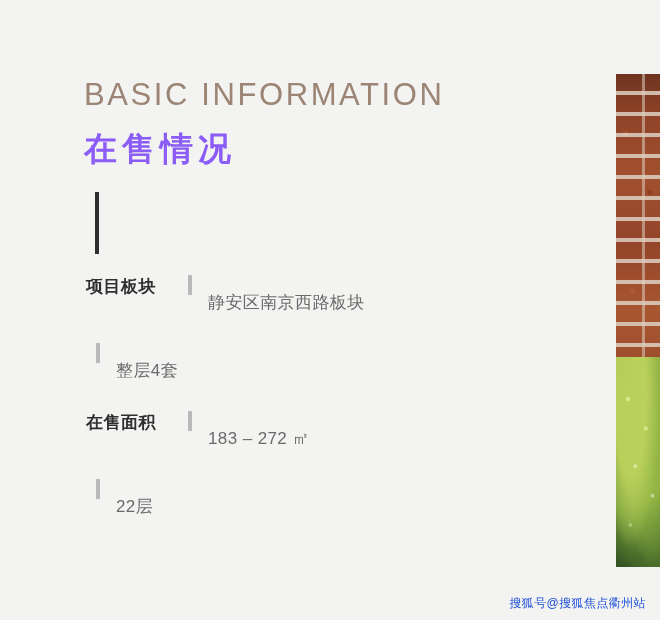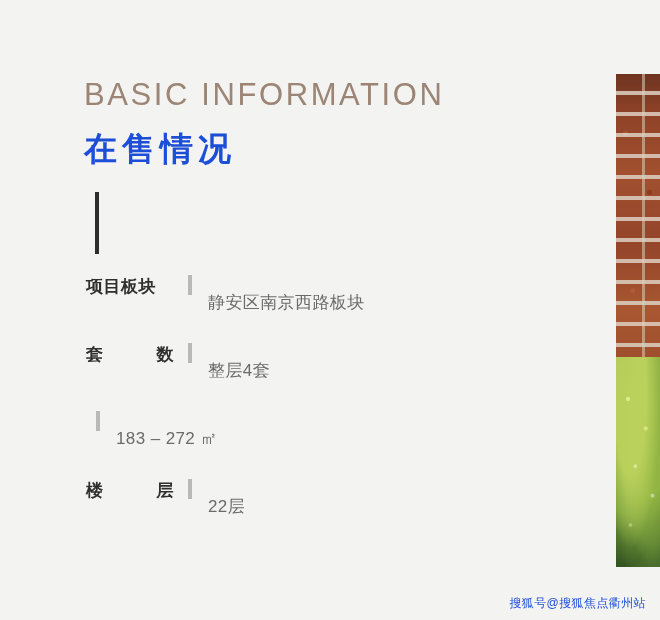--- a/index.html
+++ b/index.html
@@ -38,21 +38,21 @@
     color: #9c8575;
     font-weight: 300;
     line-height: 1.1;
     white-space: nowrap;
   }
 
   .title-cn {
     margin-top: 14px;
     font-size: 33px;
     letter-spacing: 5px;
-    color: #1d4ed8;
+    color: #8b5cf6;
     font-weight: 700;
     line-height: 1.15;
     white-space: nowrap;
   }
 
   
   .divider-rule {
     position: absolute;
     left: 91px;
     top: 188px;
@@ -232,32 +232,31 @@
 
   <div class="info-list">
 
     <div class="info-row">
       <div class="info-label">项目板块</div>
       <div class="info-sep"></div>
       <div class="info-value">静安区南京西路板块</div>
     </div>
 
     <div class="info-row">
-      <div class="info-label spread">套数</div>
       <div class="info-sep"></div>
       <div class="info-value">整层4套</div>
     </div>
 
     <div class="info-row">
+      <div class="info-label">在售面积</div>
       <div class="info-sep"></div>
       <div class="info-value">183 – 272 ㎡</div>
     </div>
 
     <div class="info-row">
-      <div class="info-label spread">楼层</div>
       <div class="info-sep"></div>
       <div class="info-value">22层</div>
     </div>
 
 
 
   </div>
 
   <div class="photo-strip">
     <div class="brick-wall">

